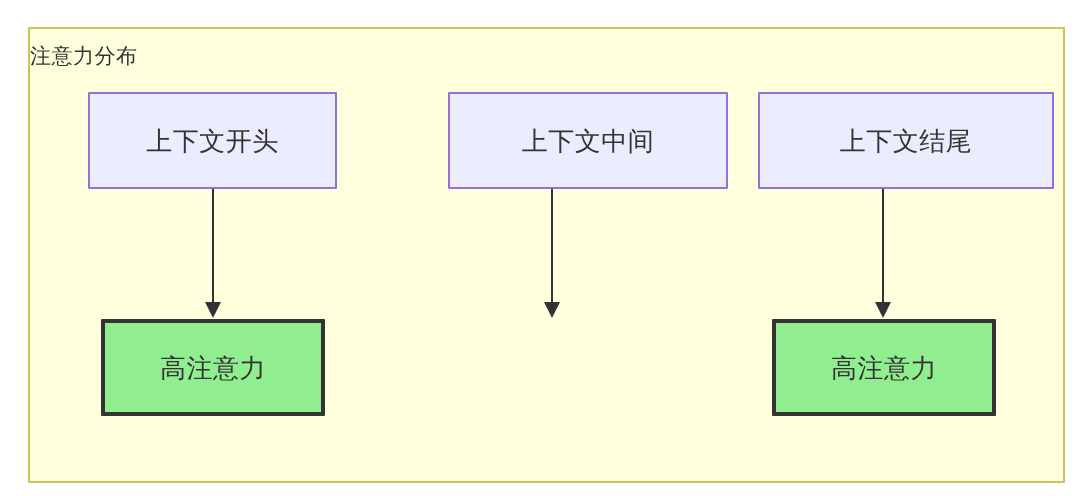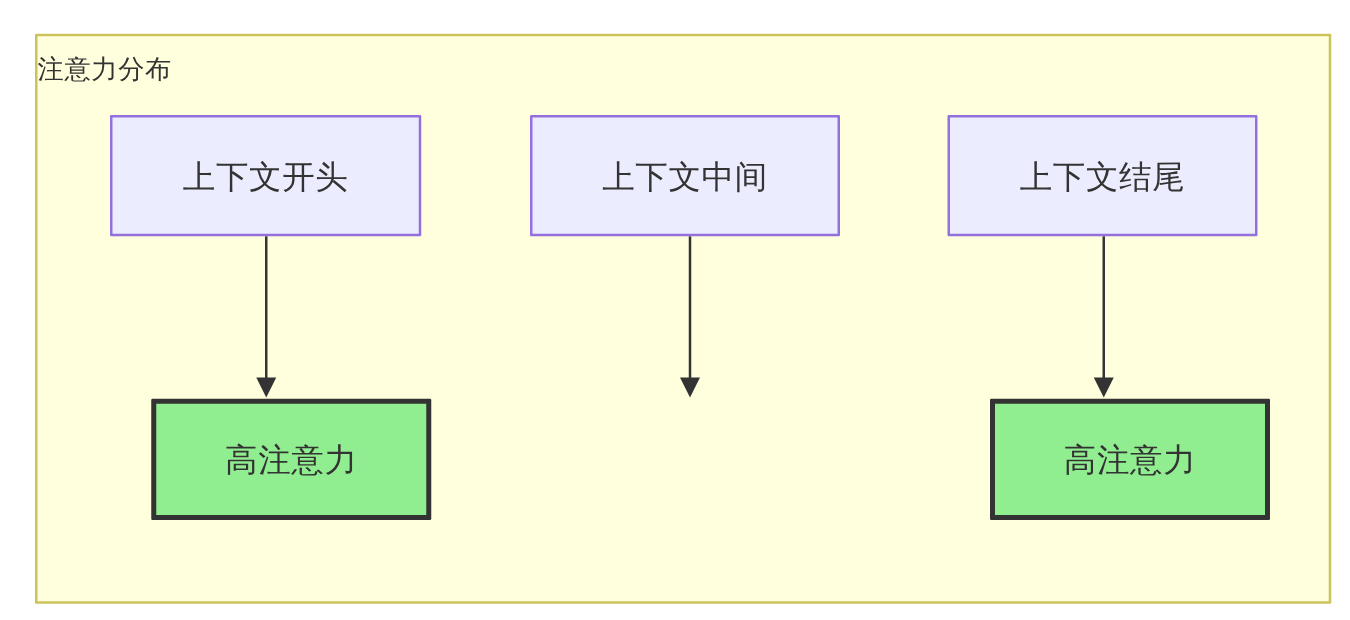--- a/index.html
+++ b/index.html
@@ -60,27 +60,27 @@
   }
   .node.ctx {
     background: #ececff;
     border: 2px solid #9370db;
     border-radius: 1px;
   }
   .node.attn {
     border: 4px solid #333333;
     border-radius: 1px;
   }
-  .node.attn.high { background: #90ee90; margin-left: 20px; }
+  .node.attn.high { background: #90ee90; }
   .node.attn.low  { background: #ffa0a0; }
 
   
   #node-ctx-start { left: 88px;  top: 92px;  width: 249px; height: 97px; }
-  #node-ctx-mid   { left: 424px; top: 92px;  width: 248px; height: 97px; }
-  #node-ctx-end   { left: 758px; top: 92px;  width: 248px; height: 97px; }
+  #node-ctx-mid   { left: 448px; top: 92px;  width: 280px; height: 97px; }
+  #node-ctx-end   { left: 758px; top: 92px;  width: 296px; height: 97px; }
 
   #node-attn-start { left: 101px; top: 319px; width: 224px; height: 97px; }
   #node-attn-mid   { left: 440px; top: 319px; width: 224px; height: 97px; }
   #node-attn-end   { left: 772px; top: 319px; width: 224px; height: 97px; }
 
   
   #edges {
     position: absolute;
     left: 0;
     top: 0;

